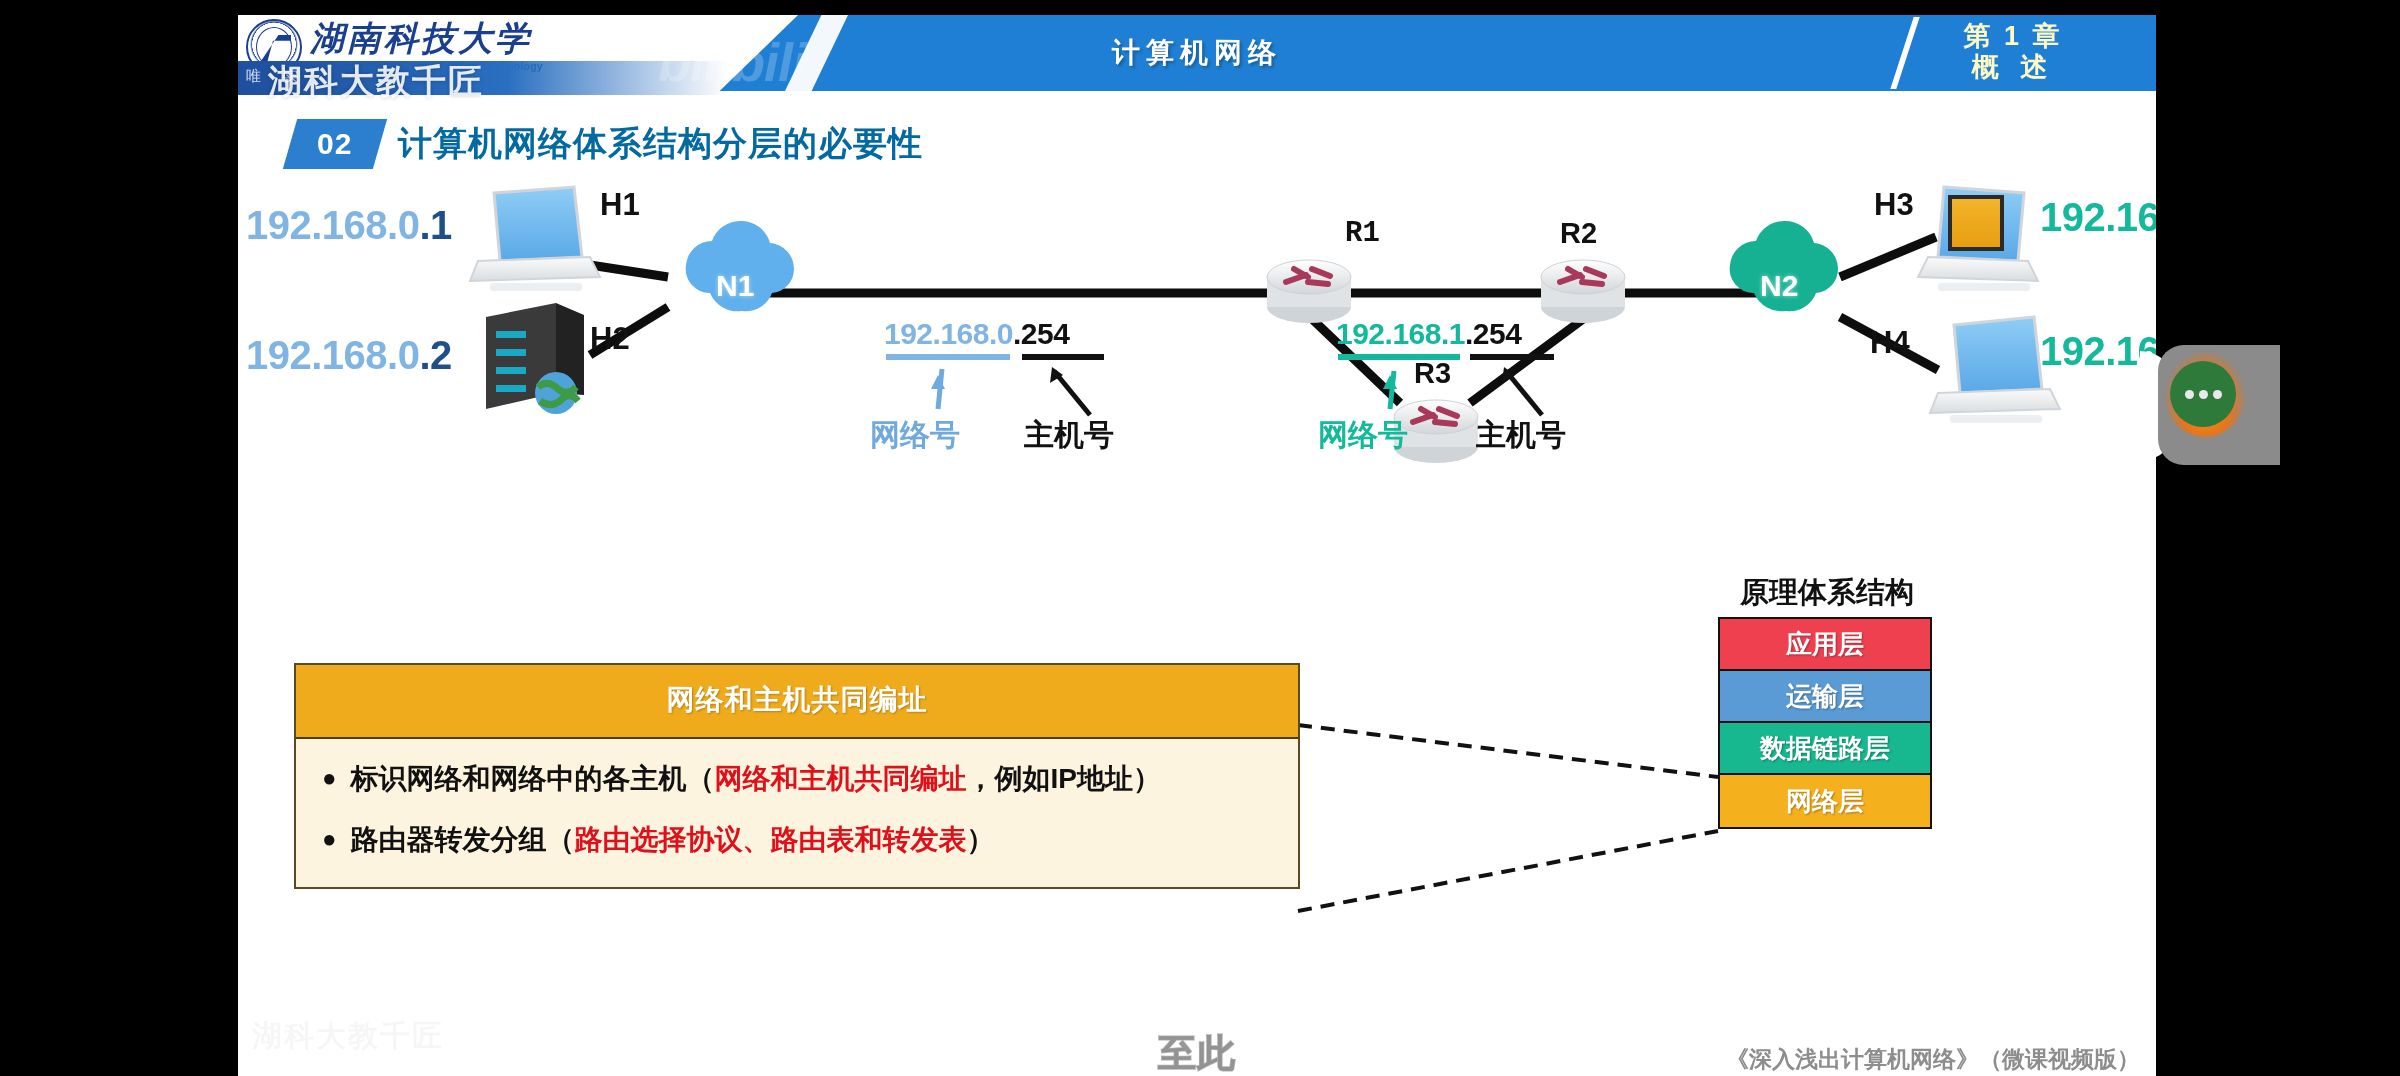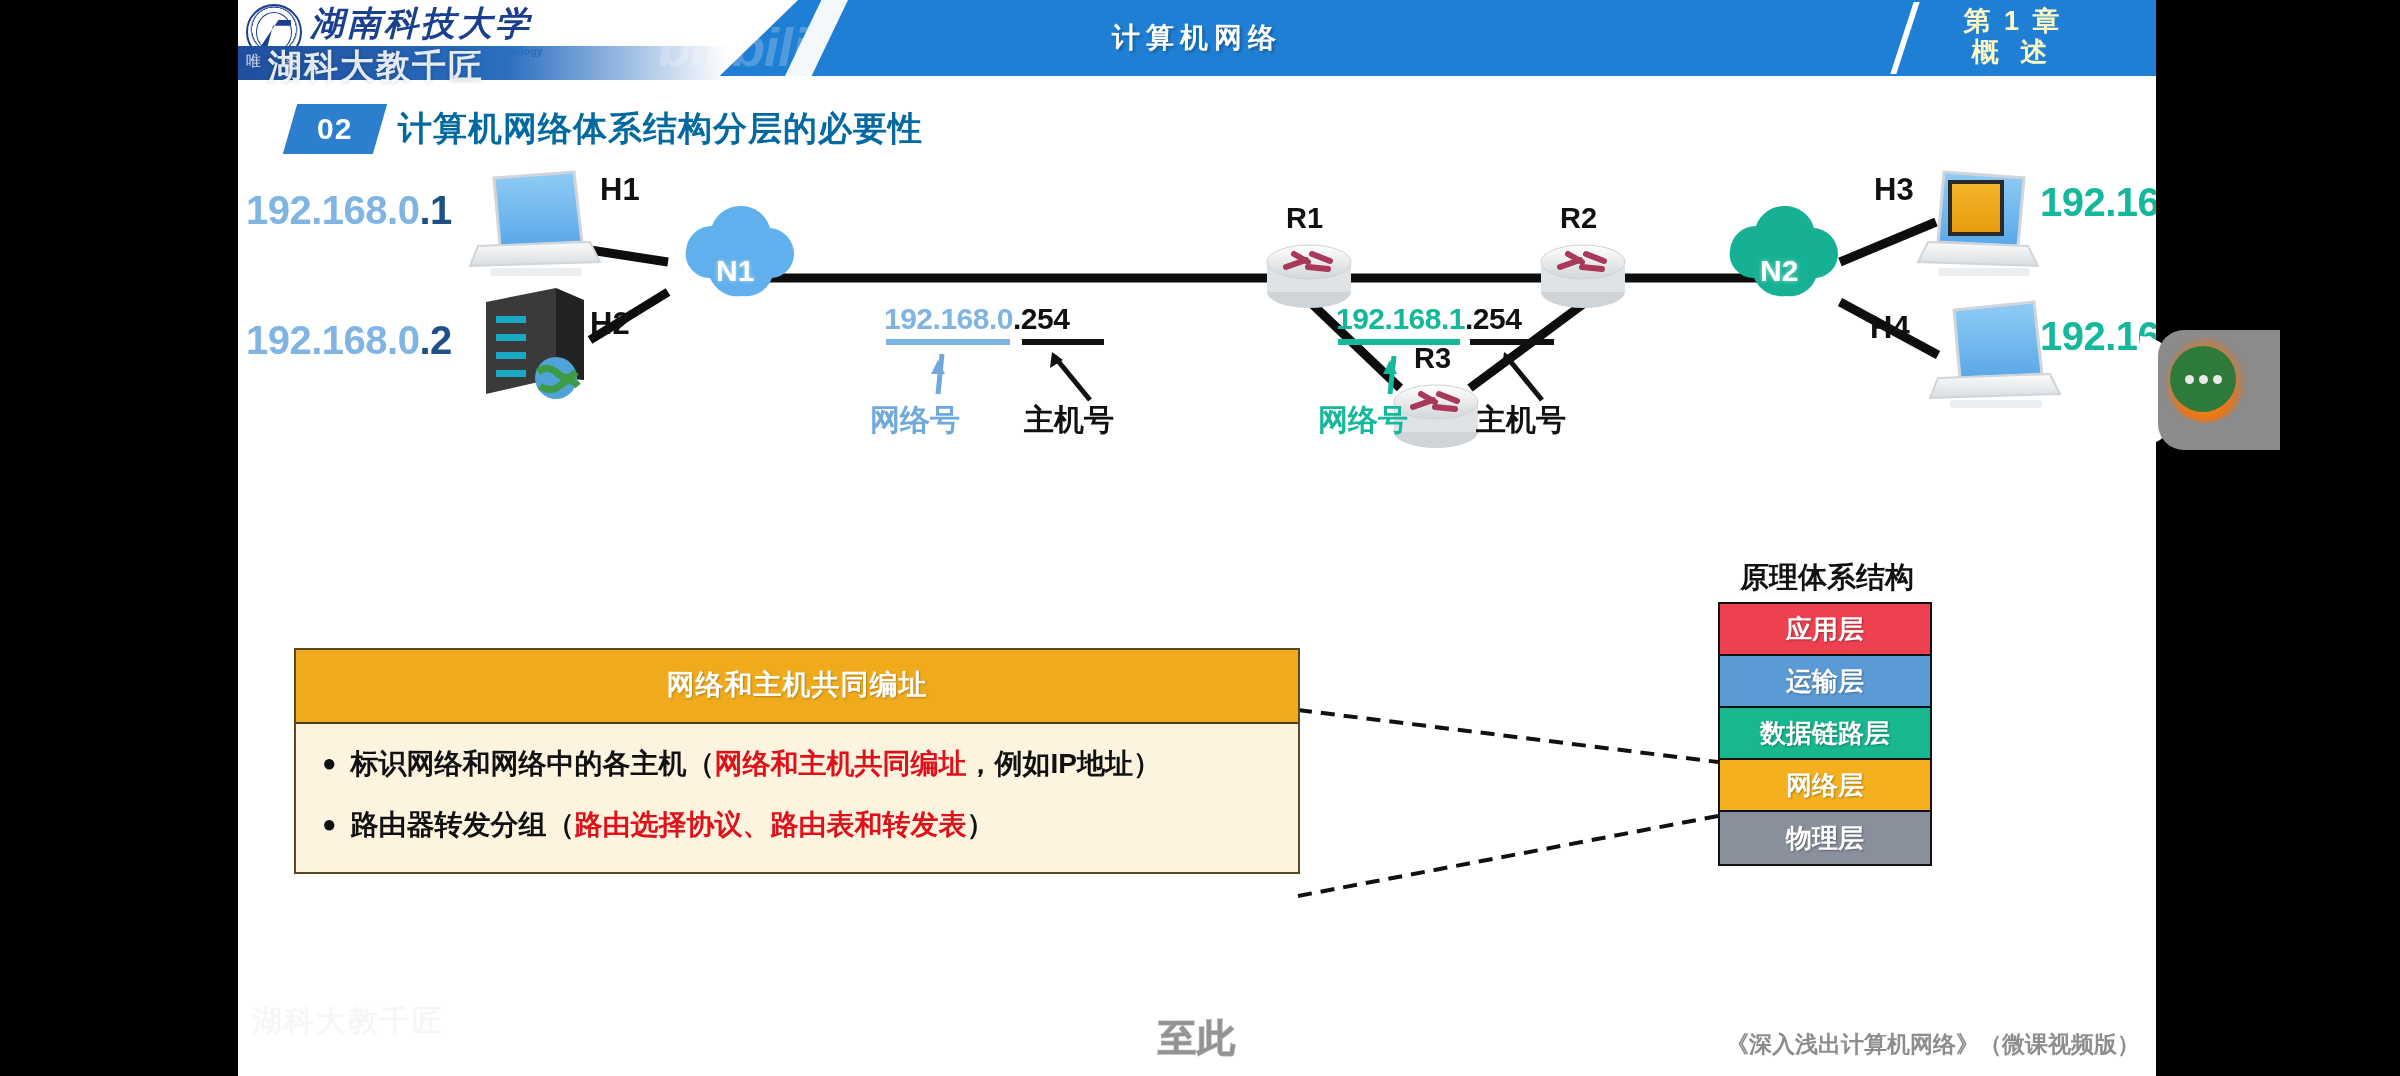--- a/index.html
+++ b/index.html
@@ -1,21 +1,21 @@
 <!DOCTYPE html>
 <html><head>
 <meta charset="utf-8">
 <style>
   * { box-sizing: border-box; margin: 0; padding: 0; }
   html, body {
     width: 2400px; height: 1076px;
     background: #000; overflow: hidden;
     font-family: "Liberation Sans", "DejaVu Sans", sans-serif;
   }
-  #root { position: relative; width: 2400px; height: 840px; background: #000; }
+  #root { position: relative; width: 2400px; height: 840px; background: #000; margin-top: 15px; }
 
   
   #slide {
     position: absolute; left: 238px; top: 0; width: 1918px; height: 1076px;
     background: #ffffff; overflow: hidden;
   }
 
   
   .banner { position: absolute; left: 0; top: 0; width: 1918px; height: 76px; background: #1f7fd4; }
   .banner-white { position:absolute; left:0; top:0; width: 560px; height: 76px; background:#ffffff;
@@ -291,21 +291,21 @@
       </svg>
 
       <div class="cloud-lbl" style="left:478px; top:104px;">N1</div>
       <div class="cloud-lbl" style="left:1522px; top:104px;">N2</div>
 
       <div class="hl" style="left:362px; top:22px;">H1</div>
       <div class="hl" style="left:352px; top:156px;">H2</div>
       <div class="hl" style="left:1636px; top:22px;">H3</div>
       <div class="hl" style="left:1632px; top:160px;">H4</div>
 
-      <div class="rl" style="left:1048px; top:52px;">R1</div>
+      <div class="rl" style="left:1107px; top:52px;font-family:Liberation Mono, monospace;">R1</div>
       <div class="rl" style="left:1322px; top:52px;">R2</div>
       <div class="rl" style="left:1176px; top:192px;">R3</div>
 
       <div class="ip" style="left:8px; top:38px;">
         <span class="net-b">192.168.0</span><span class="host-b">.1</span>
       </div>
       <div class="ip" style="left:8px; top:168px;">
         <span class="net-b">192.168.0</span><span class="host-b">.2</span>
       </div>
       <div class="ip" style="left:1802px; top:30px;">
@@ -327,21 +327,20 @@
       <div class="lbl-cn lbl-green" style="left:1080px; top:250px;">网络号</div>
       <div class="lbl-cn lbl-black" style="left:1238px; top:250px;">主机号</div>
     </div>
 
     <div class="stack-title">原理体系结构</div>
     <div class="stack">
       <div class="layer" style="background:#ef4050">应用层</div>
       <div class="layer" style="background:#5b9bd5">运输层</div>
       <div class="layer" style="background:#17b78f">数据链路层</div>
       <div class="layer" style="background:#f5b11d">网络层</div>
-      <div class="layer" style="background:#8a8f9c">物理层</div>
     </div>
 
     <svg style="position:absolute; left:1056px; top:700px;" width="430" height="220">
       <line x1="4" y1="10" x2="424" y2="62" stroke="#111" stroke-width="4" stroke-dasharray="14 9"></line>
       <line x1="4" y1="196" x2="424" y2="116" stroke="#111" stroke-width="4" stroke-dasharray="14 9"></line>
     </svg>
 
     <div class="qbox">
       <div class="qhead">网络和主机共同编址</div>
       <div class="qbody">

